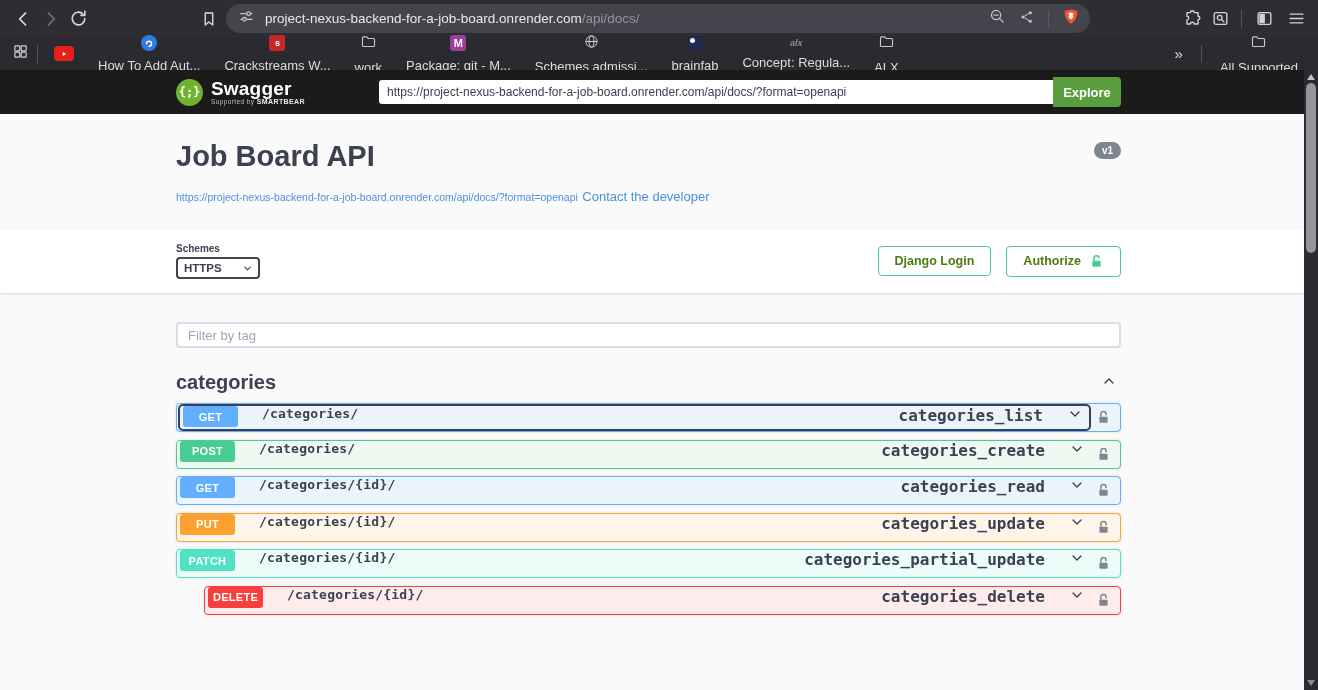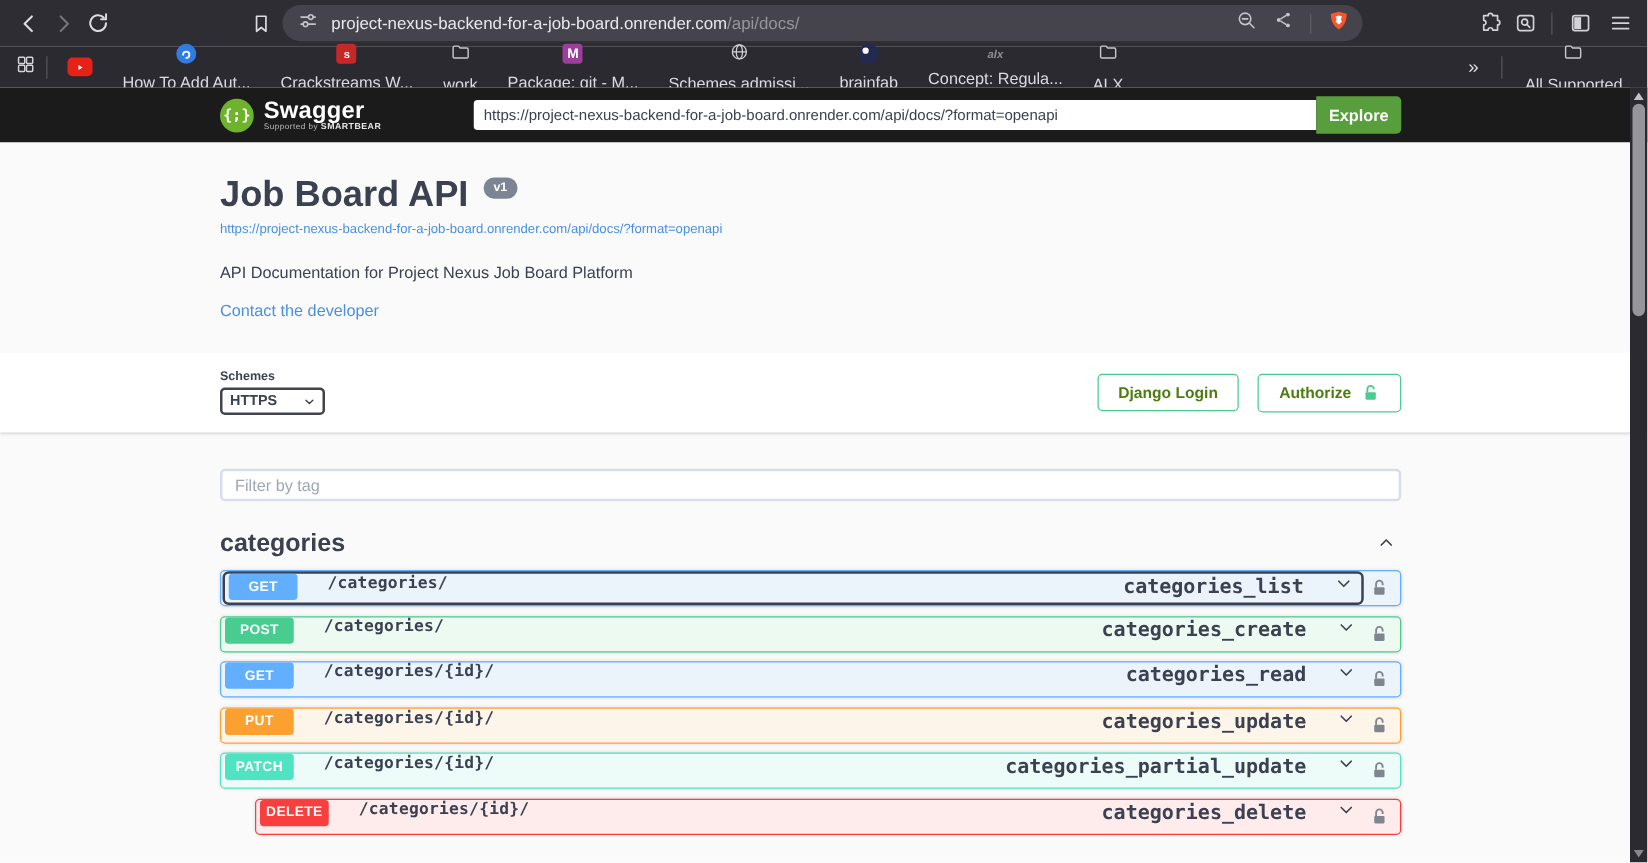--- a/index.html
+++ b/index.html
@@ -41,21 +41,21 @@
   .sw-brand-txt .b2 b { color:#e8e8e8; font-size:7px; }
   .sw-form { margin-left:auto; display:flex; align-items:center; width:742px; }
   .sw-url-input { flex:1; height:24px; border:none; border-radius:3px 0 0 3px; font-size:12px; color:#3b4151; padding:0 8px; background:#fff; font-family:"Liberation Sans", sans-serif; }
   .sw-explore { width:68px; height:30px; border:none; border-radius:0 4px 4px 0; background:#589e3d; color:#fff; font-weight:bold; font-size:13px; cursor:pointer; }
 
   
   .content { position:absolute; top:114px; left:0; width:1318px; height:576px; background:#fafafa; overflow:hidden; }
   .wrap { width:945px; margin-left:176px; }
 
   .info { padding-top:26px; }
-  .api-title { font-size:29px; font-weight:bold; color:#3b4151; display:flex; align-items:flex-start; gap:12px; }
+  .api-title { font-size:29px; font-weight:bold; color:#3b4151; display:flex; align-items:flex-start; gap:24px;justify-content:space-between; }
   .ver-badge { background:#7d8492; color:#fff; font-size:10px; font-weight:bold; padding:3px 8px; border-radius:50px; margin-top:2px; }
   .base-url { font-family:"DejaVu Sans Mono", monospace; font-size:11.5px; color:#3b4151; margin-top:7px; }
   .spec-link { font-size:10.5px; color:#4990e2; margin-top:4px; display:inline-block; text-decoration:none; }
   .api-desc { font-size:13px; color:#3b4151; margin-top:19px; }
   .contact-link { font-size:13px; color:#4990e2; margin-top:16px; display:inline-block; text-decoration:none; }
 
   .scheme-band { margin-top:24px; background:#fff; box-shadow:0 1px 2px 0 rgba(0,0,0,.15); height:64px; width:1318px; margin-left:-176px; padding-left:176px; display:flex; align-items:center; }
   .scheme-inner { width:945px; display:flex; align-items:center; justify-content:space-between; }
   .schemes-label { font-size:10px; font-weight:bold; color:#3b4151; margin-bottom:3px; }
   .scheme-select { position:relative; width:84px; height:22px; border:2px solid #41444e; border-radius:4px; background:#fff; display:flex; align-items:center; padding:0 6px; font-size:11.5px; font-weight:bold; color:#3b4151; }
@@ -295,21 +295,20 @@
 
   <div class="content">
     <div class="wrap">
 
       <div class="info">
         <div class="api-title">
           <span>Job Board API</span>
           <span class="ver-badge">v1</span>
         </div>
         <a class="spec-link">https://project-nexus-backend-for-a-job-board.onrender.com/api/docs/?format=openapi</a>
-        <div class="api-desc">API Documentation for Project Nexus Job Board Platform</div>
         <a class="contact-link">Contact the developer</a>
       </div>
 
       <div class="scheme-band">
         <div class="scheme-inner">
           <div>
             <div class="schemes-label">Schemes</div>
             <div class="scheme-select">
               <span>HTTPS</span>
               <svg width="11" height="11" viewBox="0 0 24 24">

